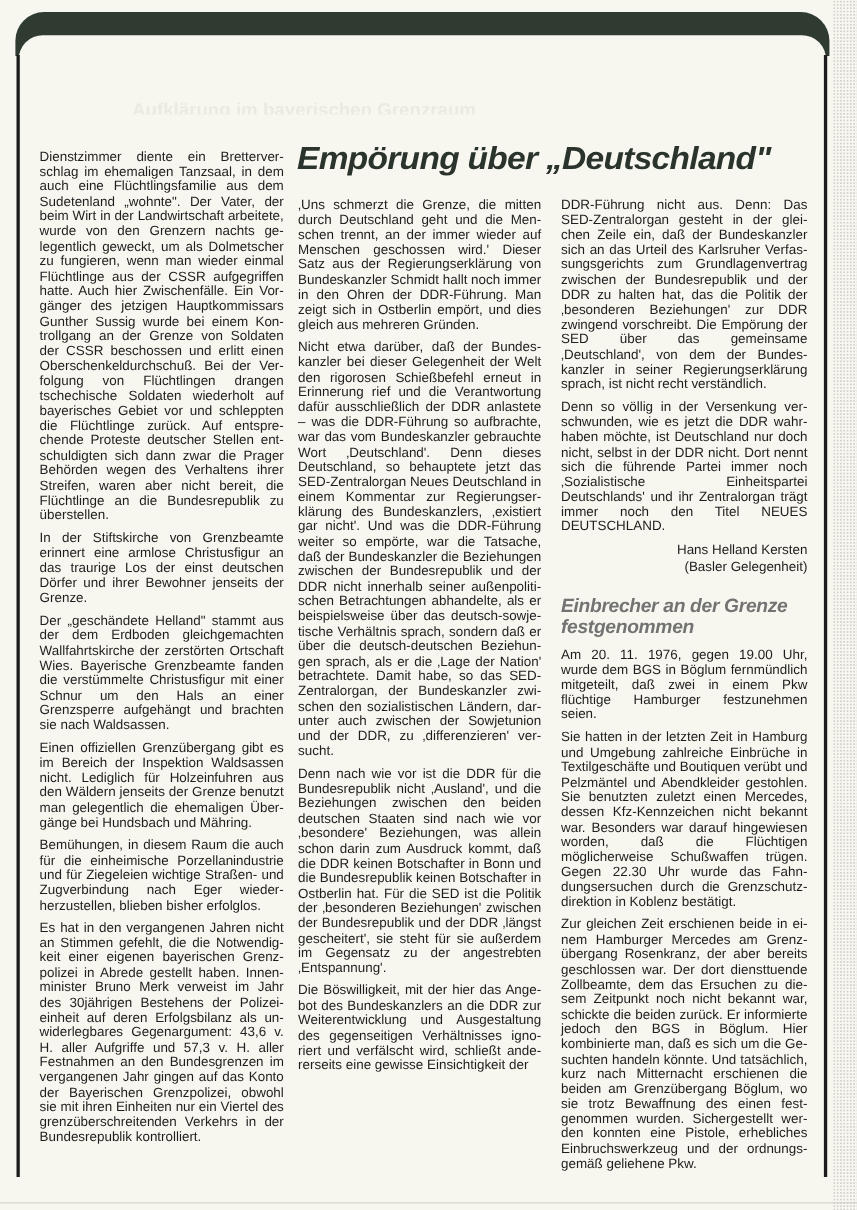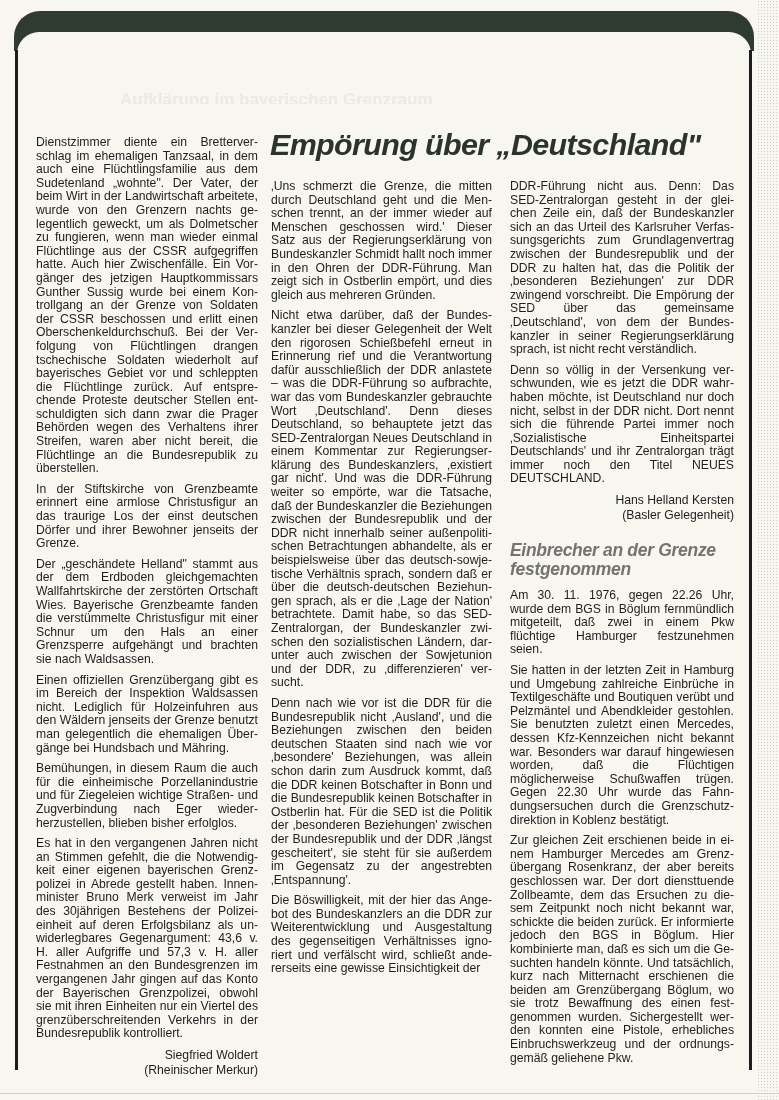--- a/index.html
+++ b/index.html
@@ -82,41 +82,37 @@
 <div class="bottom-line"></div>
 <div class="ghost">Aufklärung im bayerischen Grenzraum</div>
 
 <div class="col col-left">
   <p>Dienstzimmer diente ein Bretterver­schlag im ehemaligen Tanzsaal, in dem auch eine Flüchtlingsfamilie aus dem Sudetenland „wohnte". Der Vater, der beim Wirt in der Landwirtschaft arbeite­te, wurde von den Grenzern nachts ge­legentlich geweckt, um als Dolmetscher zu fungieren, wenn man wieder einmal Flüchtlinge aus der CSSR aufgegriffen hatte. Auch hier Zwischenfälle. Ein Vor­gänger des jetzigen Hauptkommissars Gunther Sussig wurde bei einem Kon­trollgang an der Grenze von Soldaten der CSSR beschossen und erlitt einen Oberschenkeldurchschuß. Bei der Ver­folgung von Flüchtlingen drangen tschechische Soldaten wiederholt auf bayerisches Gebiet vor und schleppten die Flüchtlinge zurück. Auf entspre­chende Proteste deutscher Stellen ent­schuldigten sich dann zwar die Prager Behörden wegen des Verhaltens ihrer Streifen, waren aber nicht bereit, die Flüchtlinge an die Bundesrepublik zu überstellen.</p>
   <p>In der Stiftskirche von Grenzbeamte erin­nert eine armlose Christusfigur an das traurige Los der einst deutschen Dörfer und ihrer Bewohner jenseits der Grenze.</p>
   <p>Der „geschändete Helland" stammt aus der dem Erdboden gleichgemachten Wallfahrtskirche der zerstörten Ort­schaft Wies. Bayerische Grenzbeamte fanden die verstümmelte Christusfigur mit einer Schnur um den Hals an einer Grenzsperre aufgehängt und brachten sie nach Waldsassen.</p>
   <p>Einen offiziellen Grenzübergang gibt es im Bereich der Inspektion Waldsassen nicht. Lediglich für Holzeinfuhren aus den Wäldern jenseits der Grenze benutzt man gelegentlich die ehemaligen Über­gänge bei Hundsbach und Mähring.</p>
   <p>Bemühungen, in diesem Raum die auch für die einheimische Porzellanindustrie und für Ziegeleien wichtige Straßen- und Zugverbindung nach Eger wieder­herzustellen, blieben bisher erfolglos.</p>
   <p>Es hat in den vergangenen Jahren nicht an Stimmen gefehlt, die die Notwendig­keit einer eigenen bayerischen Grenz­polizei in Abrede gestellt haben. Innen­minister Bruno Merk verweist im Jahr des 30jährigen Bestehens der Polizei­einheit auf deren Erfolgsbilanz als un­widerlegbares Gegenargument: 43,6 v. H. aller Aufgriffe und 57,3 v. H. aller Festnahmen an den Bundesgrenzen im vergangenen Jahr gingen auf das Konto der Bayerischen Grenzpolizei, obwohl sie mit ihren Einheiten nur ein Viertel des grenzüberschreitenden Verkehrs in der Bundesrepublik kontrolliert.</p>
-  <div class="sig">
-    <div>Siegfried Woldert</div>
-    <div>(Rheinischer Merkur)</div>
-  </div>
 </div>
 
 <div class="headline">Empörung über „Deutschland"</div>
 
 <div class="col col-mid">
   <p>‚Uns schmerzt die Grenze, die mitten durch Deutschland geht und die Men­schen trennt, an der immer wieder auf Menschen geschossen wird.' Dieser Satz aus der Regierungserklärung von Bundeskanzler Schmidt hallt noch im­mer in den Ohren der DDR-Führung. Man zeigt sich in Ostberlin empört, und dies gleich aus mehreren Gründen.</p>
   <p>Nicht etwa darüber, daß der Bundes­kanzler bei dieser Gelegenheit der Welt den rigorosen Schießbefehl erneut in Erinnerung rief und die Verantwortung dafür ausschließlich der DDR anlastete – was die DDR-Führung so aufbrachte, war das vom Bundeskanzler gebrauchte Wort ‚Deutschland'. Denn dieses Deutschland, so behauptete jetzt das SED-Zentralorgan Neues Deutschland in einem Kommentar zur Regierungser­klärung des Bundeskanzlers, ‚existiert gar nicht'. Und was die DDR-Führung weiter so empörte, war die Tatsache, daß der Bundeskanzler die Beziehungen zwischen der Bundesrepublik und der DDR nicht innerhalb seiner außenpoliti­schen Betrachtungen abhandelte, als er beispielsweise über das deutsch-sowje­tische Verhältnis sprach, sondern daß er über die deutsch-deutschen Beziehun­gen sprach, als er die ‚Lage der Nation' betrachtete. Damit habe, so das SED-Zentralorgan, der Bundeskanzler zwi­schen den sozialistischen Ländern, dar­unter auch zwischen der Sowjetunion und der DDR, zu ‚differenzieren' ver­sucht.</p>
   <p>Denn nach wie vor ist die DDR für die Bundesrepublik nicht ‚Ausland', und die Beziehungen zwischen den beiden deutschen Staaten sind nach wie vor ‚besondere' Beziehungen, was allein schon darin zum Ausdruck kommt, daß die DDR keinen Botschafter in Bonn und die Bundesrepublik keinen Botschafter in Ostberlin hat. Für die SED ist die Poli­tik der ‚besonderen Beziehungen' zwi­schen der Bundesrepublik und der DDR ‚längst gescheitert', sie steht für sie au­ßerdem im Gegensatz zu der angestreb­ten ‚Entspannung'.</p>
   <p>Die Böswilligkeit, mit der hier das Ange­bot des Bundeskanzlers an die DDR zur Weiterentwicklung und Ausgestaltung des gegenseitigen Verhältnisses igno­riert und verfälscht wird, schließt ande­rerseits eine gewisse Einsichtigkeit der</p>
 </div>
 
 <div class="col col-right">
   <p>DDR-Führung nicht aus. Denn: Das SED-Zentralorgan gesteht in der glei­chen Zeile ein, daß der Bundeskanzler sich an das Urteil des Karlsruher Verfas­sungsgerichts zum Grundlagenvertrag zwischen der Bundesrepublik und der DDR zu halten hat, das die Politik der ‚besonderen Beziehungen' zur DDR zwingend vorschreibt. Die Empörung der SED über das gemeinsame ‚Deutschland', von dem der Bundes­kanzler in seiner Regierungserklärung sprach, ist nicht recht verständlich.</p>
   <p>Denn so völlig in der Versenkung ver­schwunden, wie es jetzt die DDR wahr­haben möchte, ist Deutschland nur doch nicht, selbst in der DDR nicht. Dort nennt sich die führende Partei immer noch ‚Sozialistische Einheitspartei Deutschlands' und ihr Zentralorgan trägt immer noch den Titel NEUES DEUTSCHLAND.</p>
   <div class="sig">
     <div>Hans Helland Kersten</div>
     <div>(Basler Gelegenheit)</div>
   </div>
   <div class="subhead">Einbrecher an der Grenze festgenommen</div>
-  <p>Am 30. 11. 1976, gegen 22.26 Uhr, wurde dem BGS in Böglum fernmündlich mit­geteilt, daß zwei in einem Pkw flüchtige Hamburger festzunehmen seien.</p>
+  <p>Am 20. 11. 1976, gegen 19.00 Uhr, wurde dem BGS in Böglum fernmündlich mit­geteilt, daß zwei in einem Pkw flüchtige Hamburger festzunehmen seien.</p>
   <p>Sie hatten in der letzten Zeit in Hamburg und Umgebung zahlreiche Einbrüche in Textilgeschäfte und Boutiquen verübt und Pelzmäntel und Abendkleider ge­stohlen. Sie benutzten zuletzt einen Mercedes, dessen Kfz-Kennzeichen nicht bekannt war. Besonders war dar­auf hingewiesen worden, daß die Flüch­tigen möglicherweise Schußwaffen trü­gen. Gegen 22.30 Uhr wurde das Fahn­dungsersuchen durch die Grenzschutz­direktion in Koblenz bestätigt.</p>
   <p>Zur gleichen Zeit erschienen beide in ei­nem Hamburger Mercedes am Grenz­übergang Rosenkranz, der aber bereits geschlossen war. Der dort diensttuende Zollbeamte, dem das Ersuchen zu die­sem Zeitpunkt noch nicht bekannt war, schickte die beiden zurück. Er infor­mierte jedoch den BGS in Böglum. Hier kombinierte man, daß es sich um die Ge­suchten handeln könnte. Und tatsäch­lich, kurz nach Mitternacht erschienen die beiden am Grenzübergang Böglum, wo sie trotz Bewaffnung des einen fest­genommen wurden. Sichergestellt wer­den konnten eine Pistole, erhebliches Einbruchswerkzeug und der ordnungs­gemäß geliehene Pkw.</p>
 </div>
 
 <div class="page-number">20</div>
 
 </body></html>

